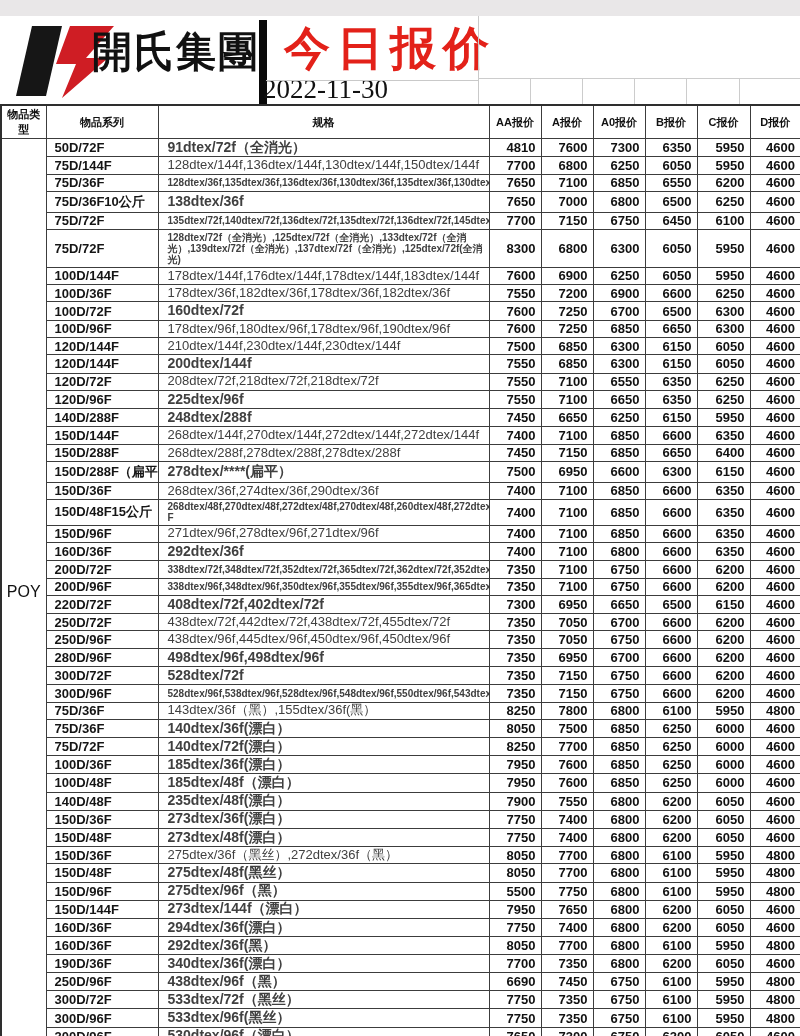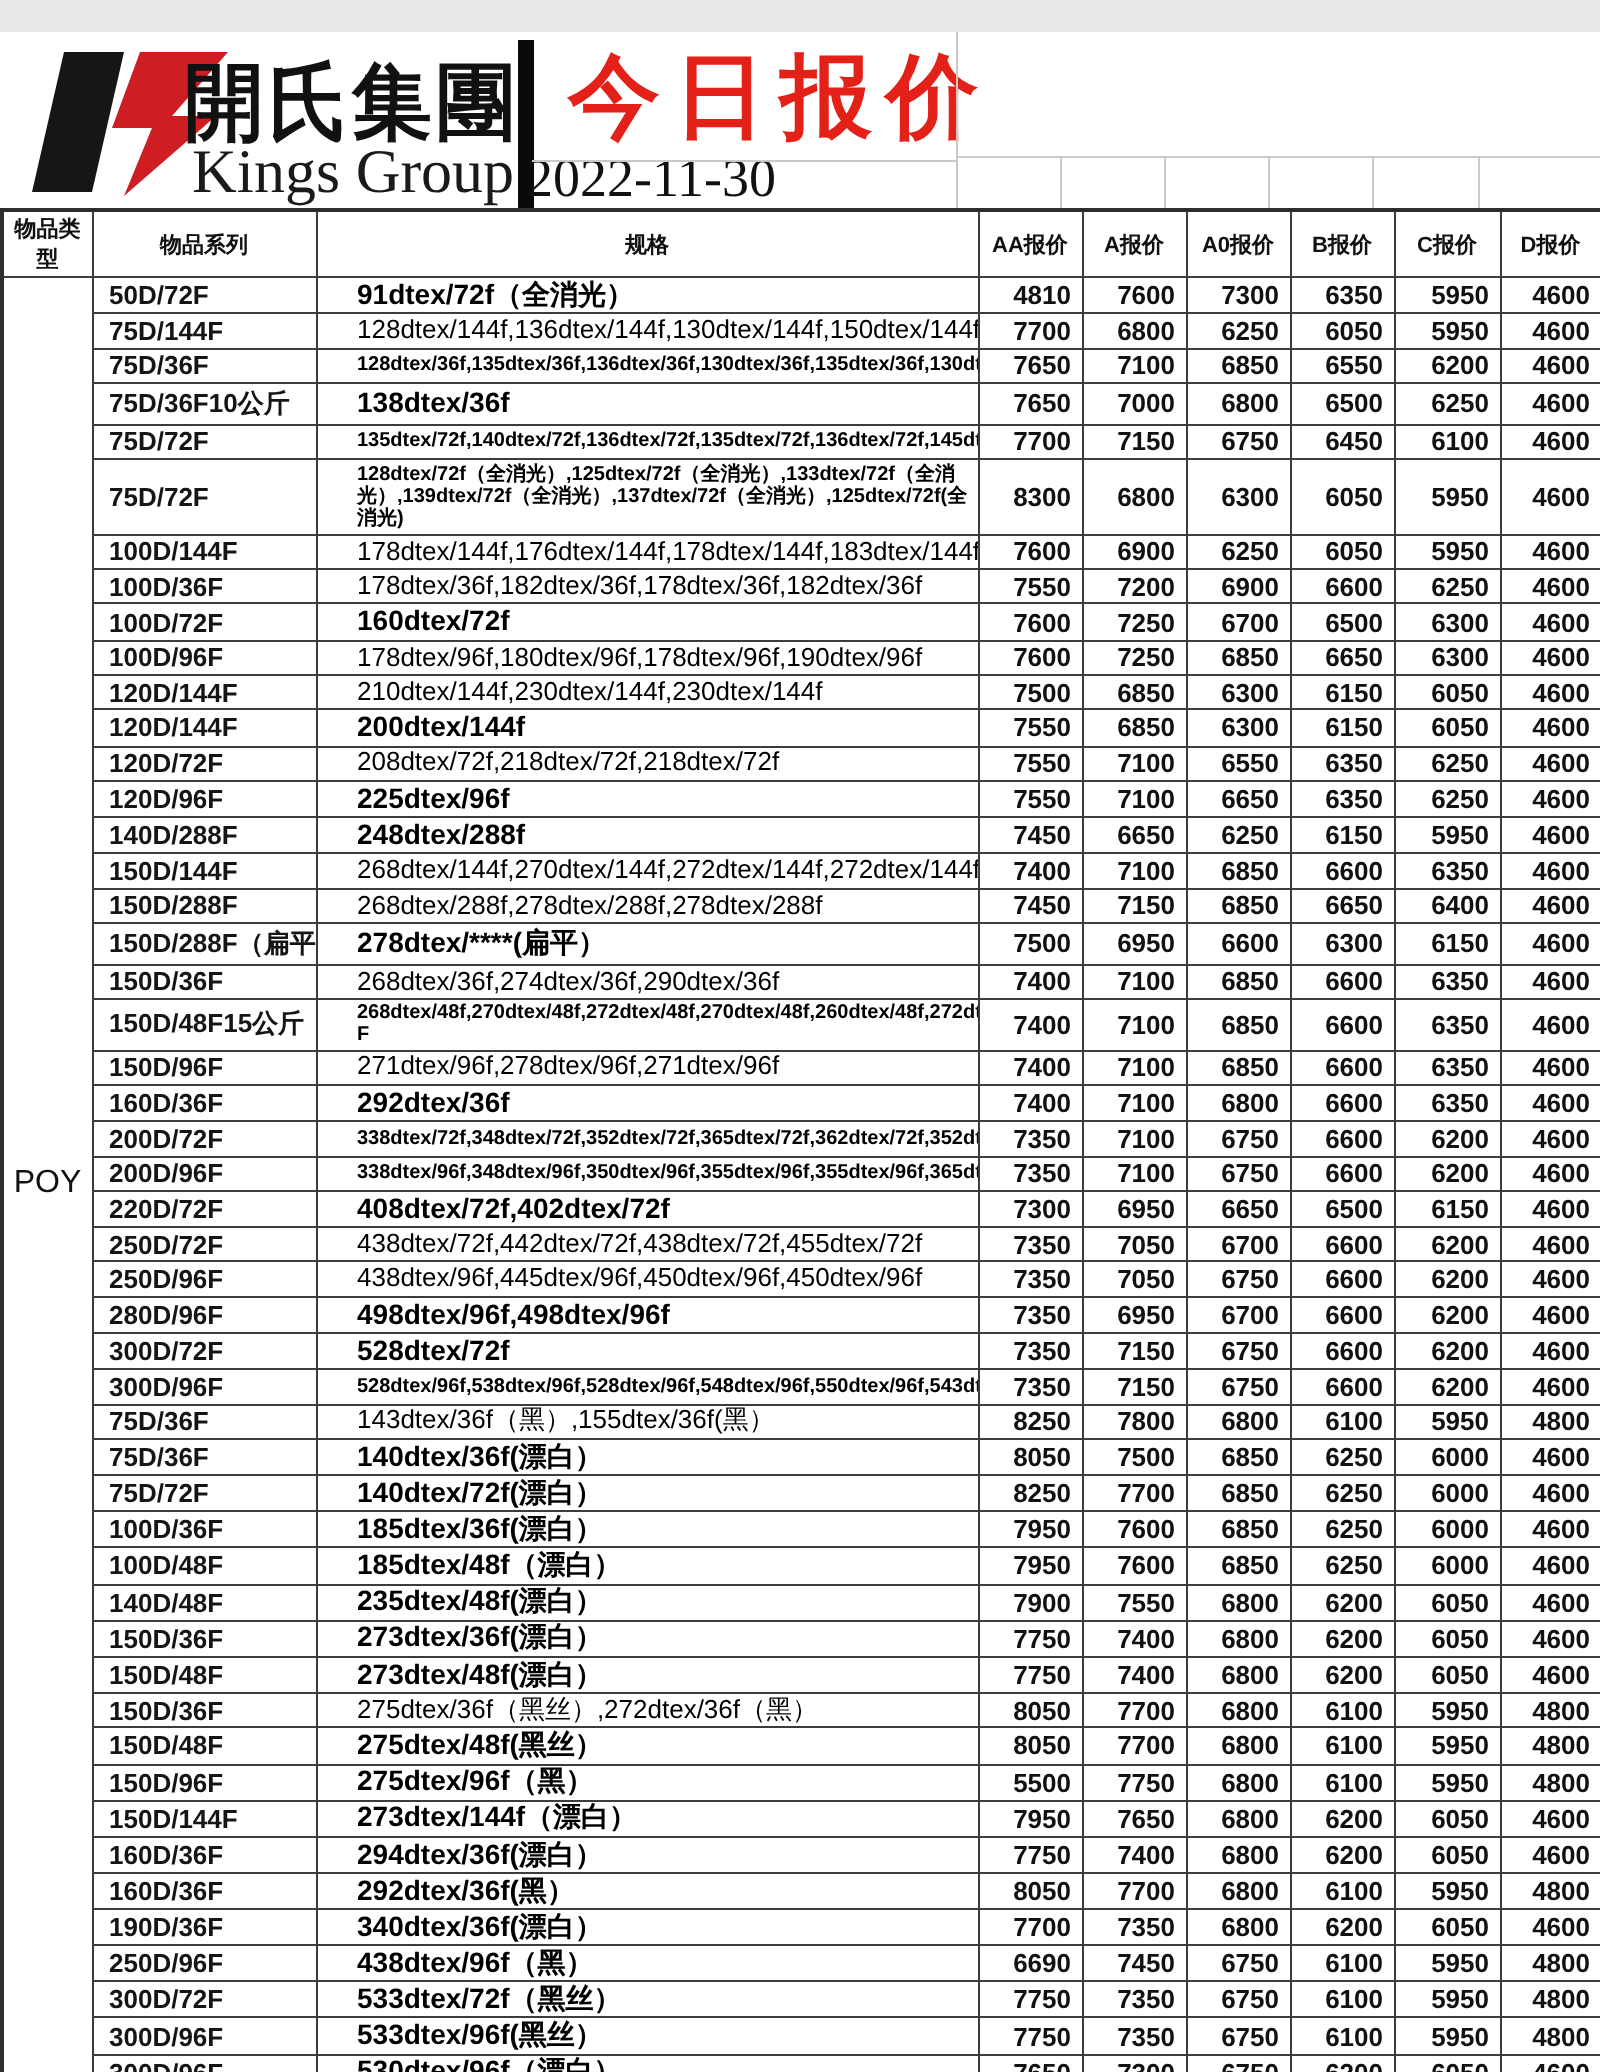--- a/index.html
+++ b/index.html
@@ -39,39 +39,38 @@
     position:absolute; left:0; top:88px; width:800px; height:943px;
     border-collapse:collapse; table-layout:fixed; background:#fff;
   }
   table.quote th, table.quote td {
     border:1px solid #3c3c3c; overflow:hidden; vertical-align:middle;
   }
   table.quote { border:2px solid #2e2e2e; }
   th.colhead { font-size:11px; font-weight:700; color:#111; text-align:center; height:20px; background:#fff; padding:1px; }
   td.cat-cell { text-align:center; font-weight:400; font-size:16px; color:#111; }
   td.series-cell { font-size:13px; font-weight:700; color:#151515; padding:0 2px 0 8px; white-space:nowrap; }
-  td.spec-cell { padding:0 3px 0 20px; color:#000000; line-height:1.12; }
+  td.spec-cell { padding:0 3px 0 9px; color:#404040; line-height:1.12; }
   td.spec-cell.s-lg { font-size:14px; font-weight:600; }
   td.spec-cell.s-sm { font-size:13px; font-weight:400; white-space:nowrap; }
   td.spec-cell.s-xs { font-size:10px; font-weight:600; }
   td.price-cell { font-size:13px; font-weight:700; text-align:right; padding:0 5px 0 1px; color:#111; white-space:nowrap; }
   .bottom-bar { position:absolute; left:0; top:1031px; width:800px; height:5px; background:#10102e; }
 </style>
 </head>
 <body>
 
 <div class="page">
 
   <div class="band">
     <svg class="logo-svg" width="250" height="86" viewBox="0 0 250 86">
       <polygon points="22,8 52,8 36,78 6,78" fill="#161616"></polygon>
       <polygon points="60,8 104,8 76,40 98,40 52,80 66,46 46,46" fill="#cf1d24"></polygon>
     </svg>
     <div class="logo-cn">開氏集團</div>
-    <div class="logo-en">Kings Group</div>
     <div class="divider-bar"></div>
     <div class="daily-title" id="daily-title" style="color: rgb(227, 33, 25);">今日报价</div>
     <div class="date-text">2022-11-30</div>
     <div class="hline-title"></div>
     <div class="vline-title"></div>
     <div class="hline-band"></div>
     <div class="band-grid" style="left:530px;"></div>
     <div class="band-grid" style="left:582px;"></div>
     <div class="band-grid" style="left:634px;"></div>
     <div class="band-grid" style="left:686px;"></div>

